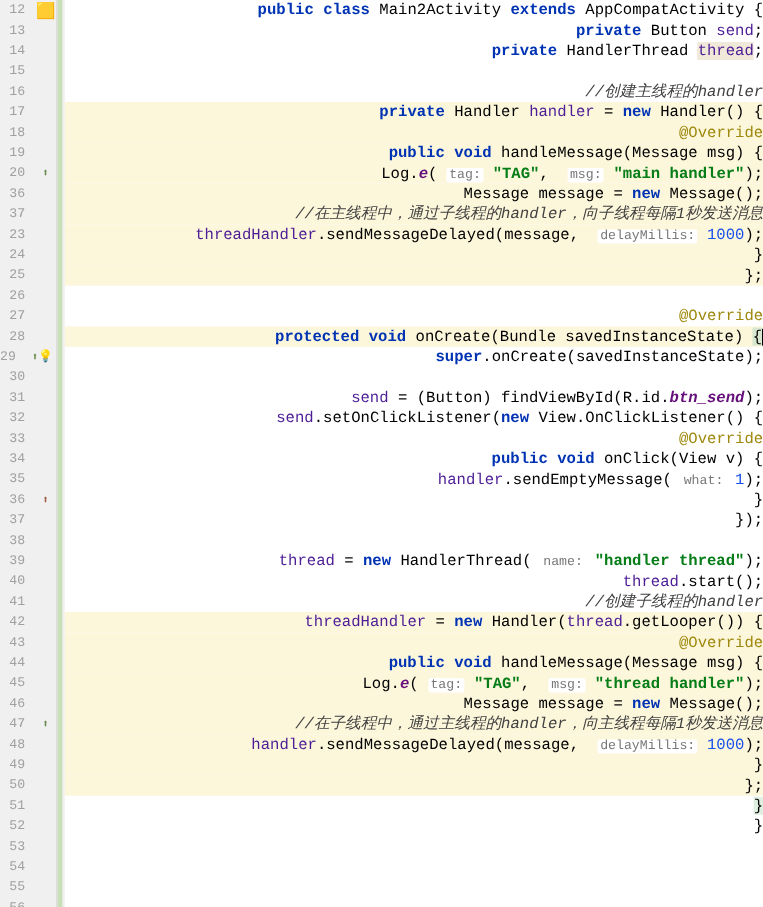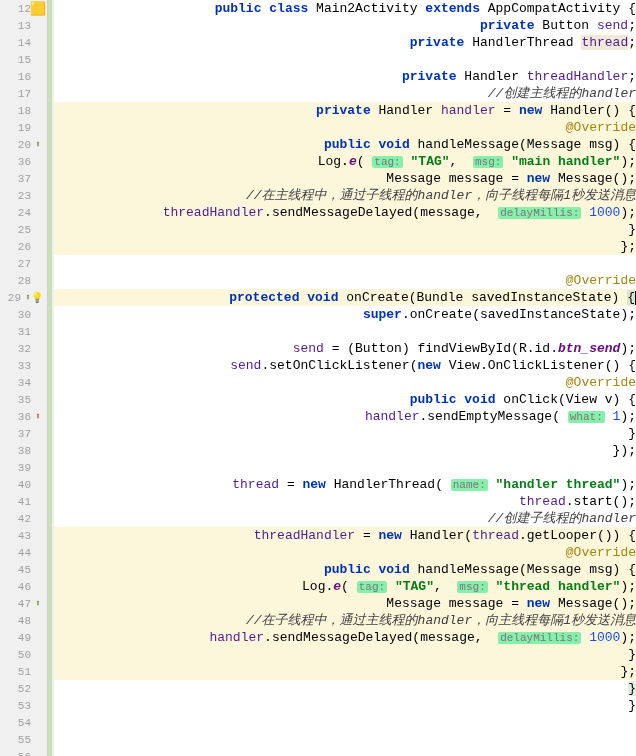--- a/index.html
+++ b/index.html
@@ -22,21 +22,21 @@
   height: 17px;
   display: flex;
   align-items: center;
   justify-content: flex-end;
   padding-right: 4px;
   position: relative;
 }
 .line-num {
   color: #a0a0a0;
   font-size: 11px;
-  margin-right: 2px;
+  margin-right: 12px;
 }
 .marker {
   width: 10px;
   display: inline-flex;
   align-items: center;
   justify-content: center;
 }
 .marker-override { font-size: 9px; color: #6a8a4a; }
 .marker-impl { font-size: 9px; color: #a06040; }
 .marker-bulb { font-size: 10px; }
@@ -54,21 +54,21 @@
 .bg-yellow { background: #fcf6db; }
 .caret-line { background: #fcf6db; position: relative; }
 .caret { display: inline-block; width: 1px; height: 14px; background: #000; vertical-align: middle; }
 .kw { color: #0033b3; font-weight: bold; }
 .field { color: #4c1d95; font-weight: normal; }
 .method { color: #000000; }
 .str { color: #067d17; font-weight: bold; }
 .num { color: #1750eb; }
 .anno { color: #9e880d; }
 .comment { color: #404040; font-style: italic; }
-.paramhint { color: #787878; font-style: normal; background: #86efac; padding: 0 2px; border-radius: 2px; font-size: 11px; }
+.paramhint { color: #787878; font-style: normal; background: #ffffff; padding: 0 2px; border-radius: 2px; font-size: 11px; }
 .static-field { color: #660e7a; font-style: italic; font-weight: bold; }
 .ident { color: #000000; }
 .close-brace-hl { background: #e0f0e0; }
 .margin-bar {
   width: 6px;
   background: #f0f0f0;
   flex-shrink: 0;
   position: relative;
 }
 .change-mark {
@@ -267,21 +267,20 @@
 
 <div class="margin-bar">
   <div class="change-mark" style="top:0;height:756px;"></div>
 </div>
 
 <div class="code-area">
 <div class="code-line"><span class="kw">public</span> <span class="kw">class</span> <span class="ident">Main2Activity</span> <span class="kw">extends</span> <span class="ident">AppCompatActivity</span> {</div>
 <div class="code-line">    <span class="kw">private</span> <span class="ident">Button</span> <span class="field">send</span>;</div>
 <div class="code-line">    <span class="kw">private</span> <span class="ident">HandlerThread</span> <span class="field" style="background:#f0e8d8;">thread</span>;</div>
 <div class="code-line"></div>
-<div class="code-line">    <span class="kw">private</span> <span class="ident">Handler</span> <span class="field">threadHandler</span>;</div>
 <div class="code-line">    <span class="comment">//创建主线程的handler</span></div>
 <div class="code-line bg-yellow">    <span class="kw">private</span> <span class="ident">Handler</span> <span class="field">handler</span> = <span class="kw">new</span> <span class="ident">Handler</span>() {</div>
 <div class="code-line bg-yellow">        <span class="anno">@Override</span></div>
 <div class="code-line bg-yellow">        <span class="kw">public</span> <span class="kw">void</span> <span class="method">handleMessage</span>(<span class="ident">Message</span> <span class="ident">msg</span>) {</div>
 <div class="code-line bg-yellow">            <span class="ident">Log</span>.<span class="static-field">e</span>( <span class="paramhint">tag:</span> <span class="str">"TAG"</span>,  <span class="paramhint">msg:</span> <span class="str">"main handler"</span>);</div>
 <div class="code-line bg-yellow">            <span class="ident">Message</span> <span class="ident">message</span> = <span class="kw">new</span> <span class="ident">Message</span>();</div>
 <div class="code-line bg-yellow">            <span class="comment">//在主线程中，通过子线程的handler，向子线程每隔1秒发送消息</span></div>
 <div class="code-line bg-yellow">            <span class="field">threadHandler</span>.<span class="method">sendMessageDelayed</span>(<span class="ident">message</span>,  <span class="paramhint">delayMillis:</span> <span class="num">1000</span>);</div>
 <div class="code-line bg-yellow">        }</div>
 <div class="code-line bg-yellow">    };</div>

